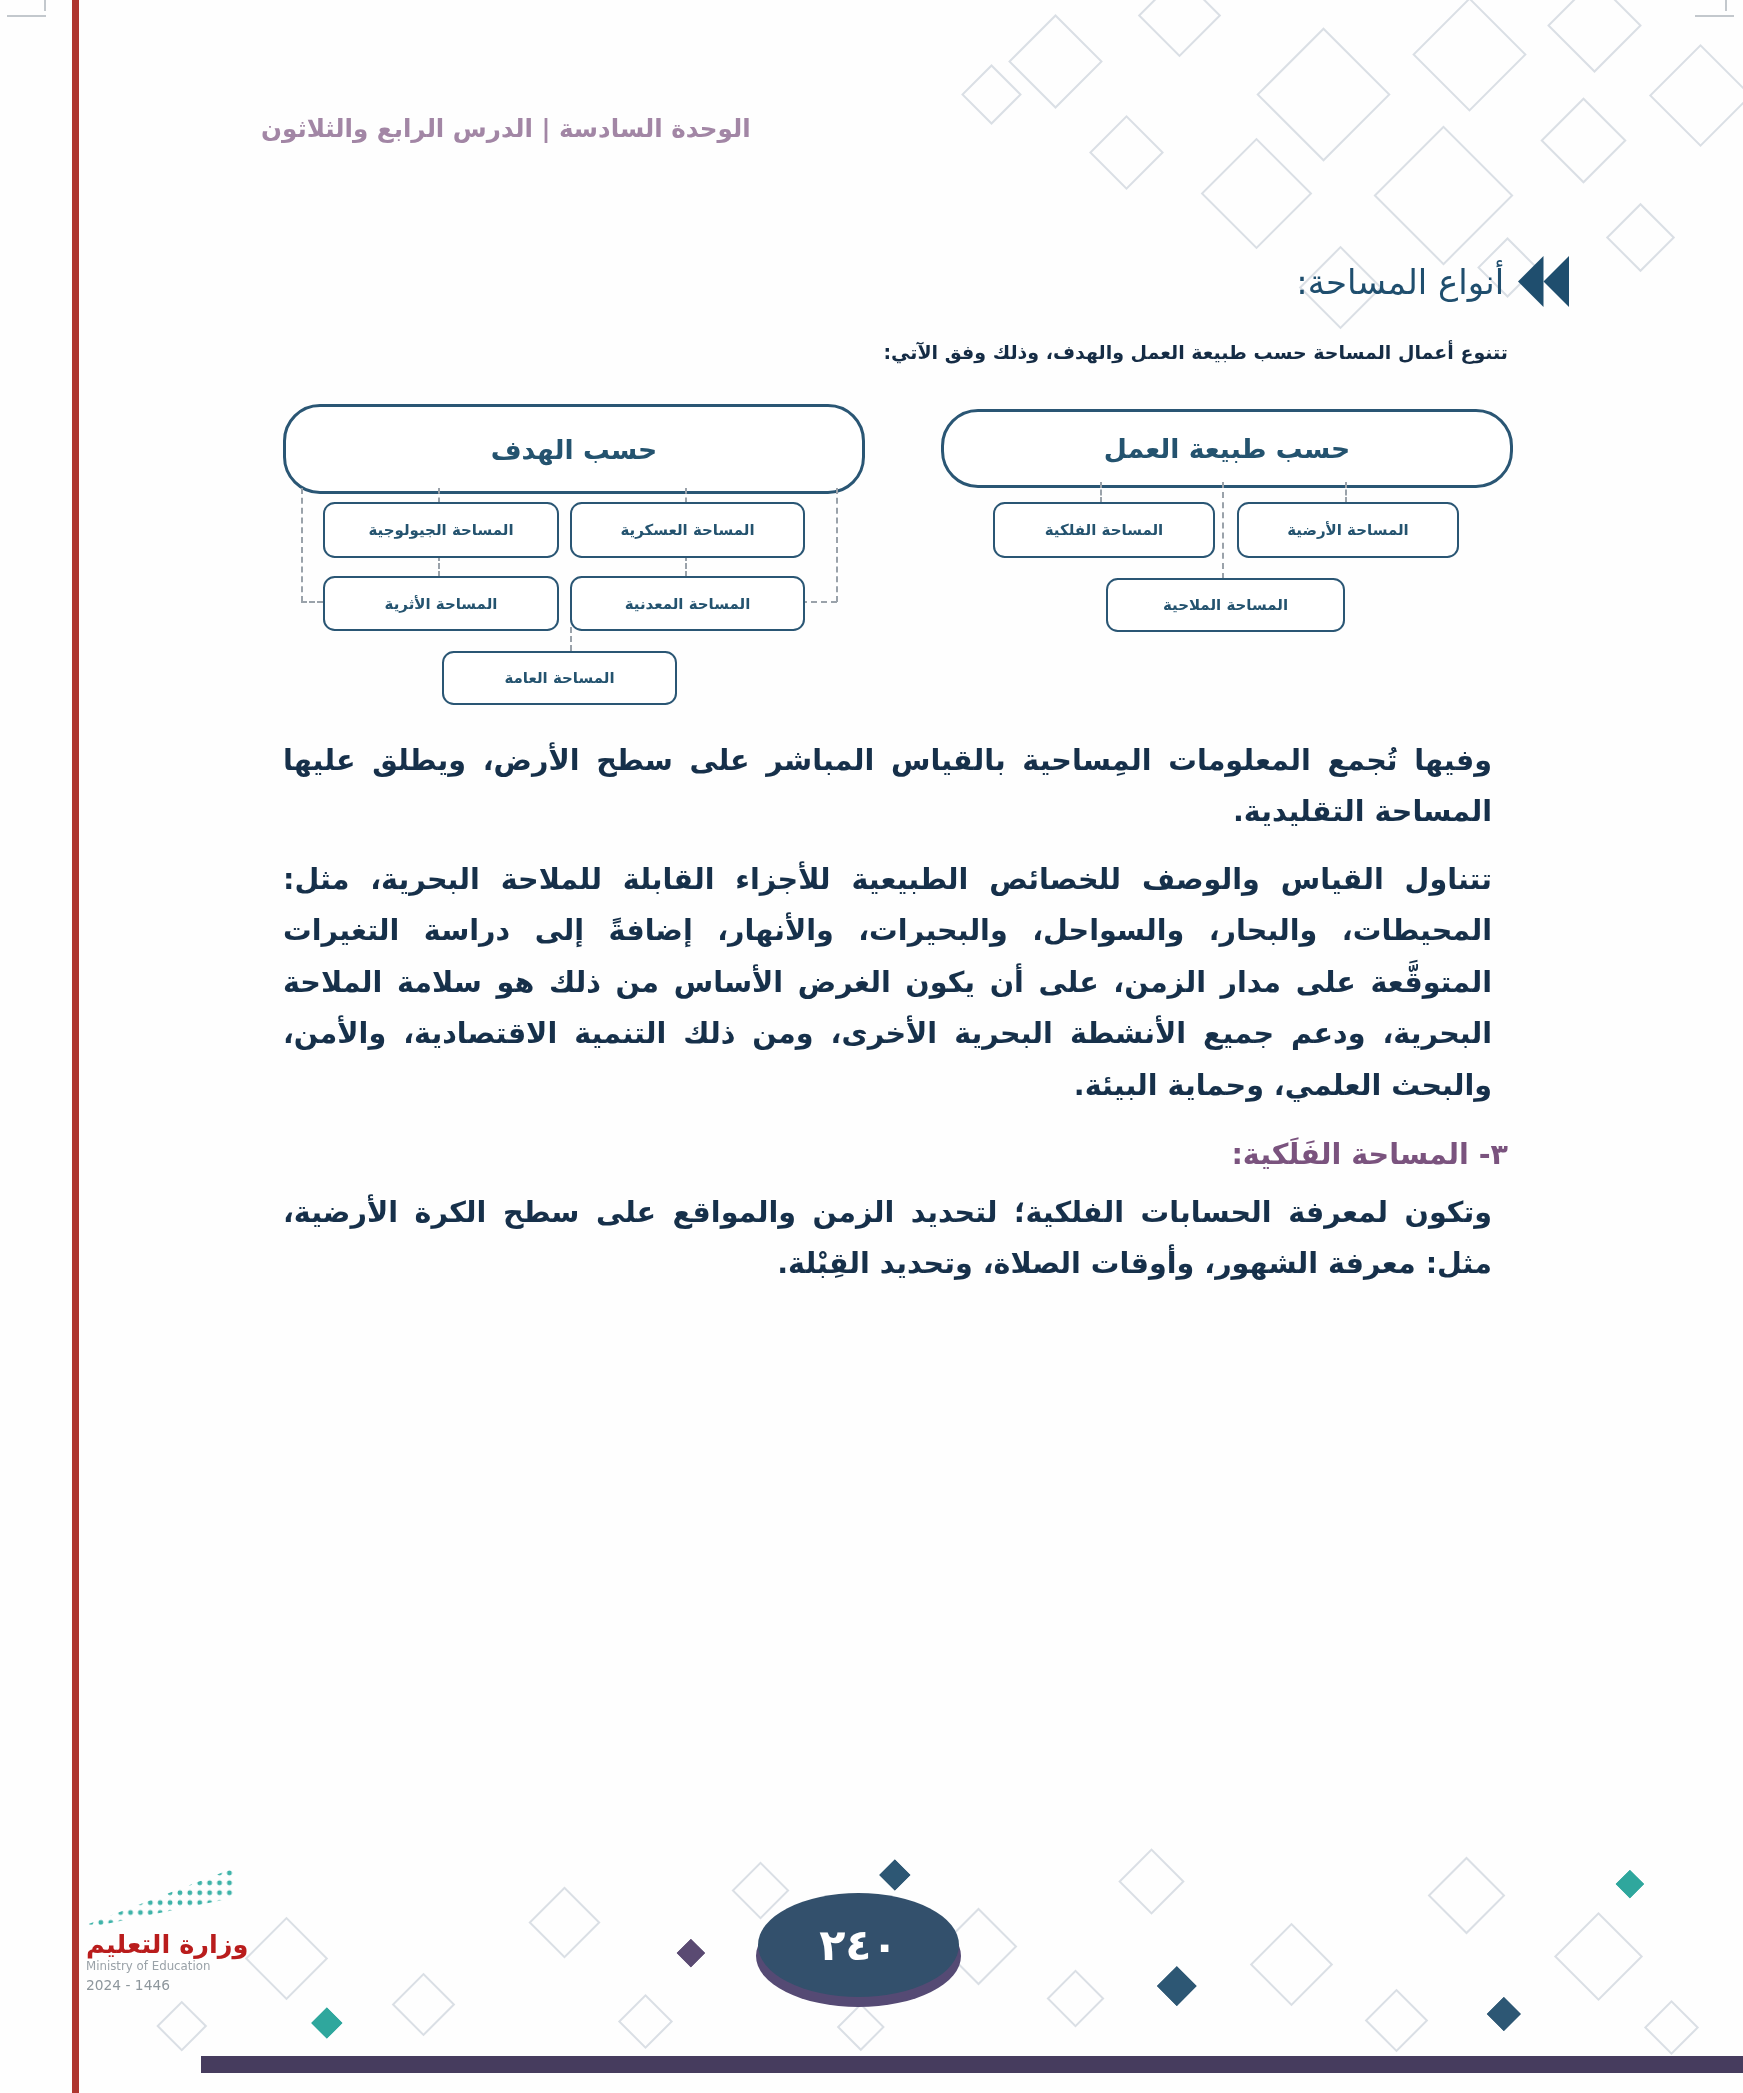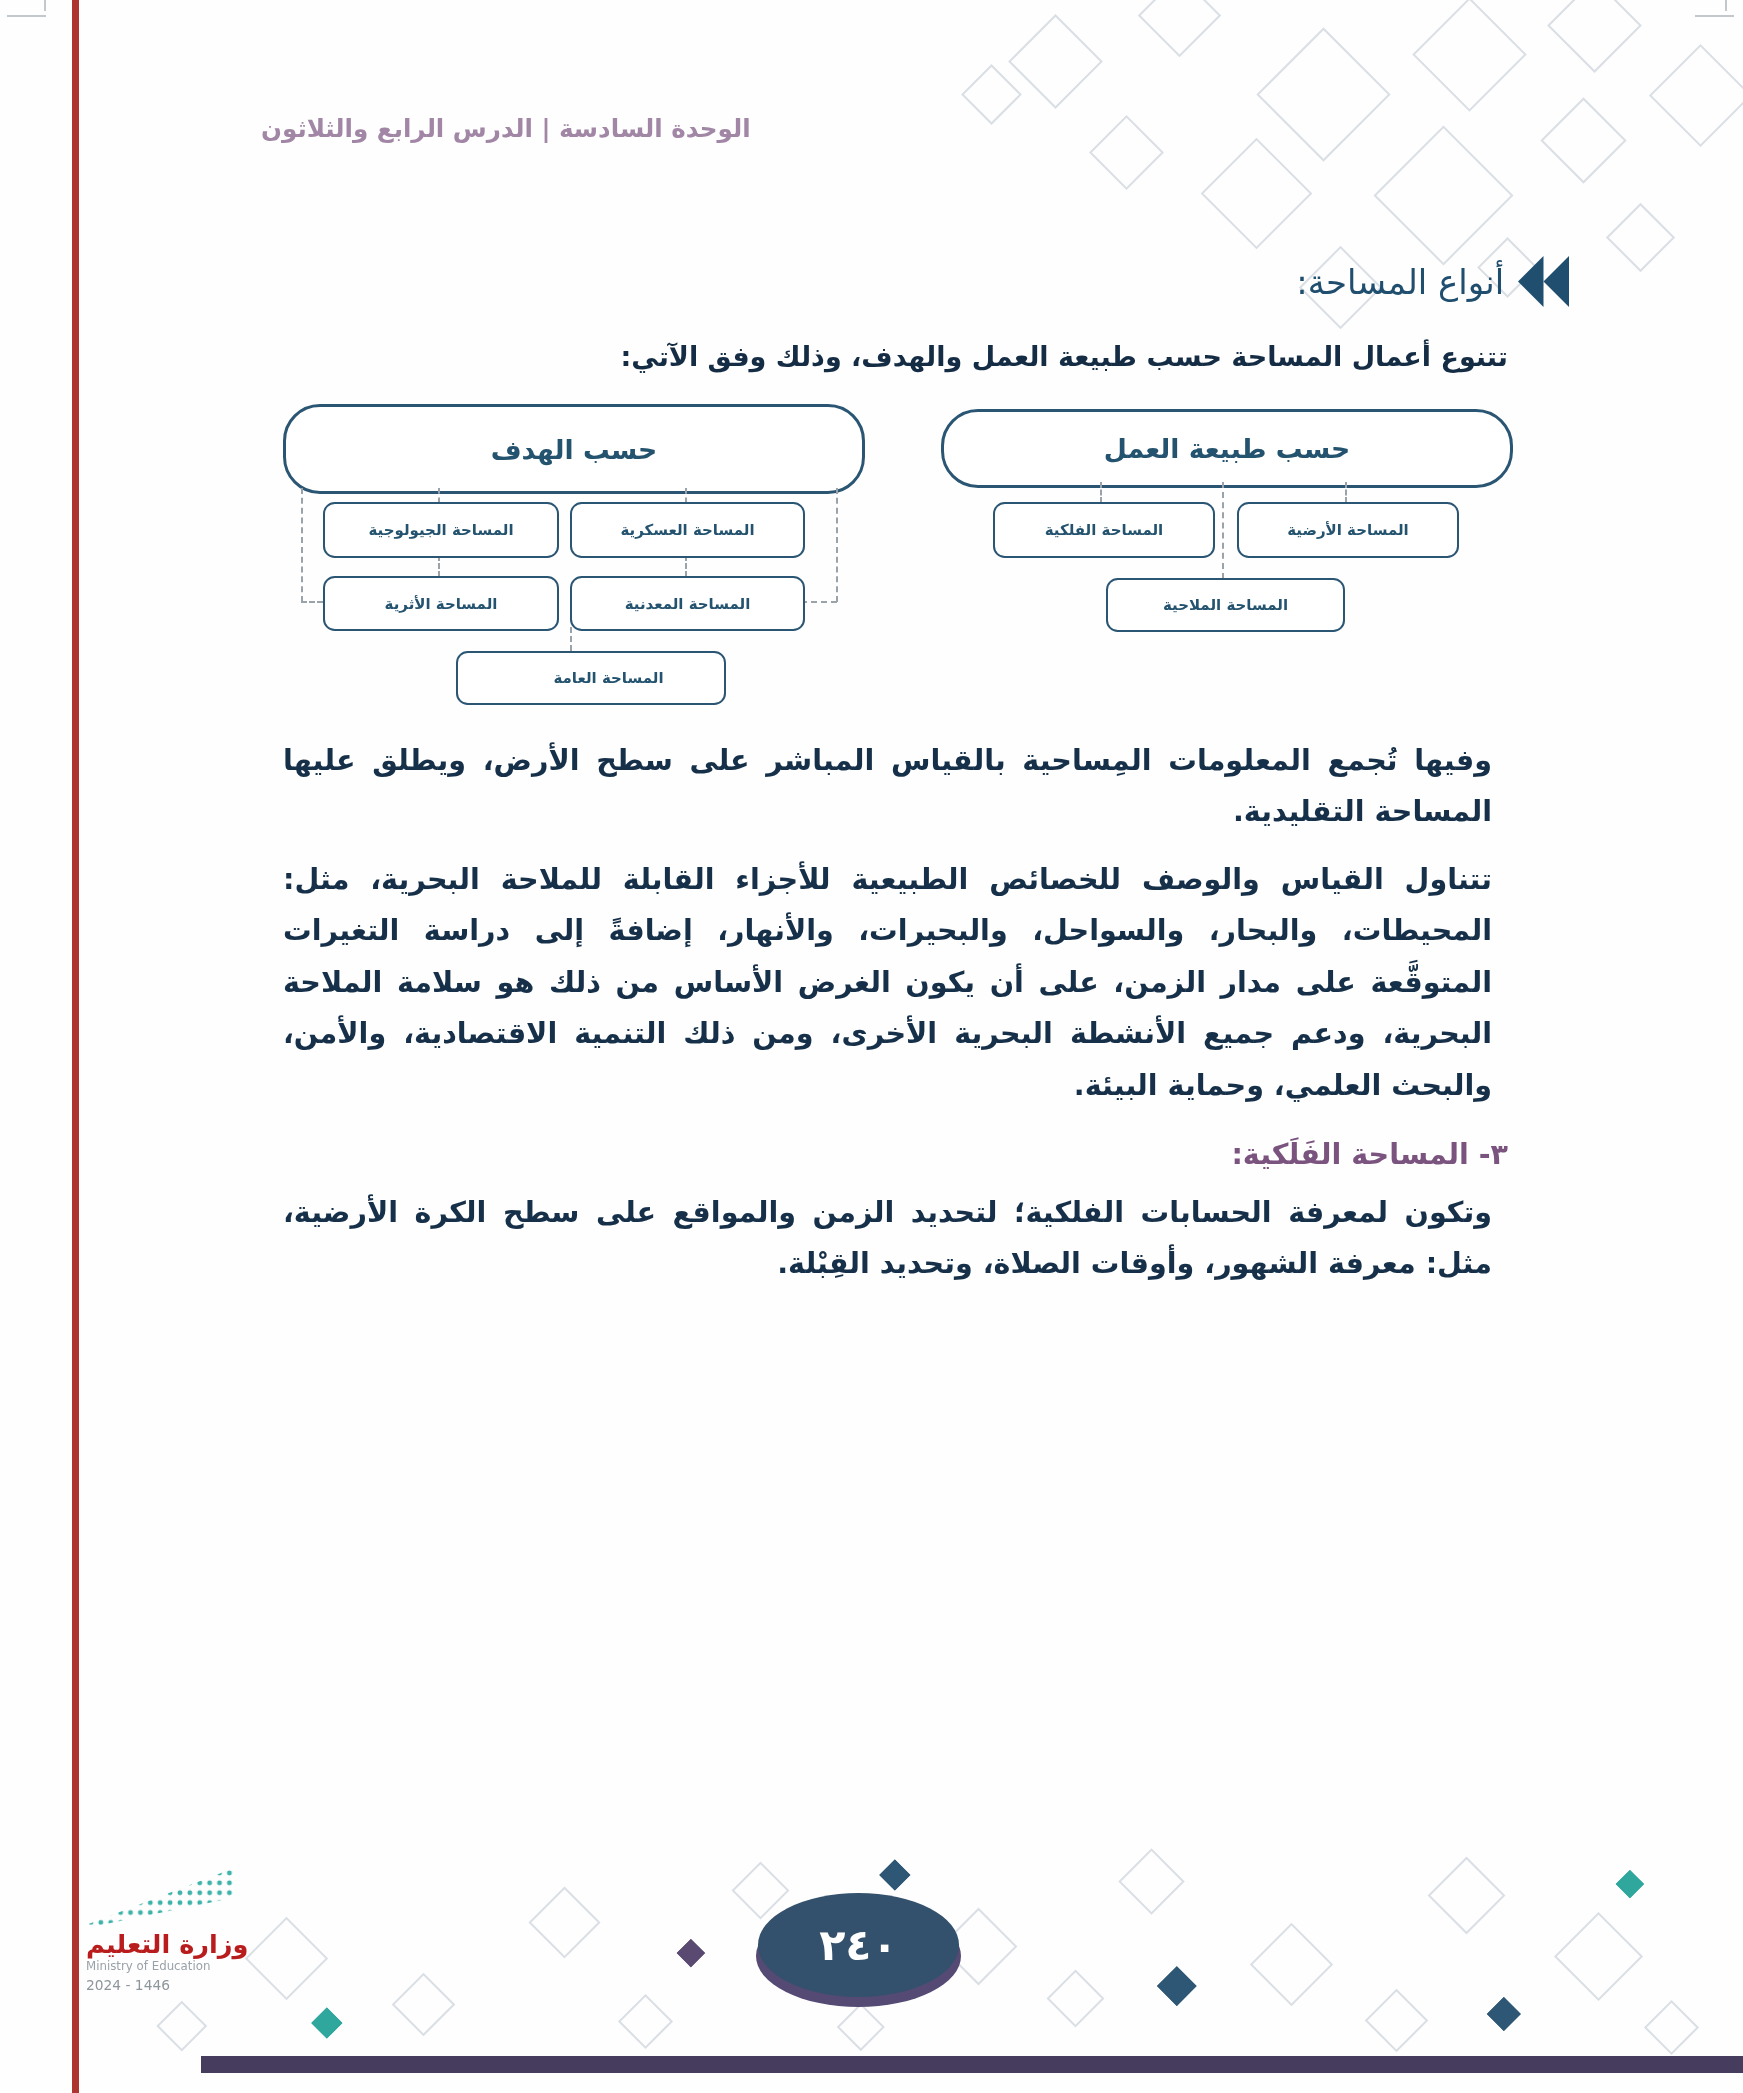--- a/index.html
+++ b/index.html
@@ -16,21 +16,21 @@
   .dm.f-navy{background:#2d5774;border-color:#2d5774;}
   .dm.f-teal{background:#2fa79d;border-color:#2fa79d;}
   .dm.f-purple{background:#5a4a72;border-color:#5a4a72;}
   
   .hdr{position:absolute;left:262px;top:114px;font-size:24.6px;font-weight:bold;color:#a286a5;z-index:2;}
   
   .title-row{position:absolute;right:174px;top:254px;display:flex;align-items:center;gap:13.8px;z-index:2;}
   .title-row h1{margin:0;font-size:34px;font-weight:normal;color:#1f4e6e;}
   .title-icon{width:51px;height:55px;display:block;}
   
-  .intro{position:absolute;right:235px;top:341px;font-size:27px;font-weight:bold;color:#152c45;z-index:2;}
+  .intro{position:absolute;right:235px;top:341px;font-size:19px;font-weight:bold;color:#152c45;z-index:2;}
   
   .diagram{position:absolute;inset:0;z-index:2;}
   .node{position:absolute;display:flex;align-items:center;justify-content:center;
         background:#fff;color:#24536f;font-weight:bold;text-align:center;}
   .node.parent{border:3.4px solid #2a5674;border-radius:37px;font-size:26.6px;}
   .node.child{border:2.5px solid #2a5674;border-radius:11.8px;font-size:15px;}
   .conn-v{position:absolute;width:0;border-right:2.5px dashed #9aa2aa;}
   .conn-h{position:absolute;height:0;border-top:2.5px dashed #9aa2aa;}
   
   .textcol{position:absolute;left:268px;right:235px;top:719px;z-index:2;}
@@ -133,21 +133,21 @@
     <div class="conn-v" style="left:571px;top:627px;height:23.6px;"></div>
 
     <div class="node child" style="left:1238px;top:502px;width:218px;height:52px;">المساحة الأرضية</div>
     <div class="node child" style="left:994px;top:502px;width:218px;height:52px;">المساحة الفلكية</div>
     <div class="node child" style="left:1107px;top:578px;width:235px;height:50px;">المساحة الملاحية</div>
 
     <div class="node child" style="left:571px;top:502px;width:231px;height:52px;">المساحة العسكرية</div>
     <div class="node child" style="left:324px;top:502px;width:232px;height:52px;">المساحة الجيولوجية</div>
     <div class="node child" style="left:571px;top:576px;width:231px;height:51px;">المساحة المعدنية</div>
     <div class="node child" style="left:324px;top:576px;width:232px;height:51px;">المساحة الأثرية</div>
-    <div class="node child" style="left:457px;top:651px;width:231px;height:50px;padding-left:35px;">المساحة العامة</div>
+    <div class="node child" style="left:443px;top:651px;width:231px;height:50px;">المساحة العامة</div>
   </div>
 
   <div class="textcol">
     <p class="sec-p">وفيها تُجمع المعلومات المِساحية بالقياس المباشر على سطح الأرض، ويطلق عليها المساحة التقليدية.</p>
 
     <p class="sec-p">تتناول القياس والوصف للخصائص الطبيعية للأجزاء القابلة للملاحة البحرية، مثل: المحيطات، والبحار، والسواحل، والبحيرات، والأنهار، إضافةً إلى دراسة التغيرات المتوقَّعة على مدار الزمن، على أن يكون الغرض الأساس من ذلك هو سلامة الملاحة البحرية، ودعم جميع الأنشطة البحرية الأخرى، ومن ذلك التنمية الاقتصادية، والأمن، والبحث العلمي، وحماية البيئة.</p>
 
     <h2 class="sec-h">٣- المساحة الفَلَكية:</h2>
     <p class="sec-p">وتكون لمعرفة الحسابات الفلكية؛ لتحديد الزمن والمواقع على سطح الكرة الأرضية، مثل: معرفة الشهور، وأوقات الصلاة، وتحديد القِبْلة.</p>
   </div>

